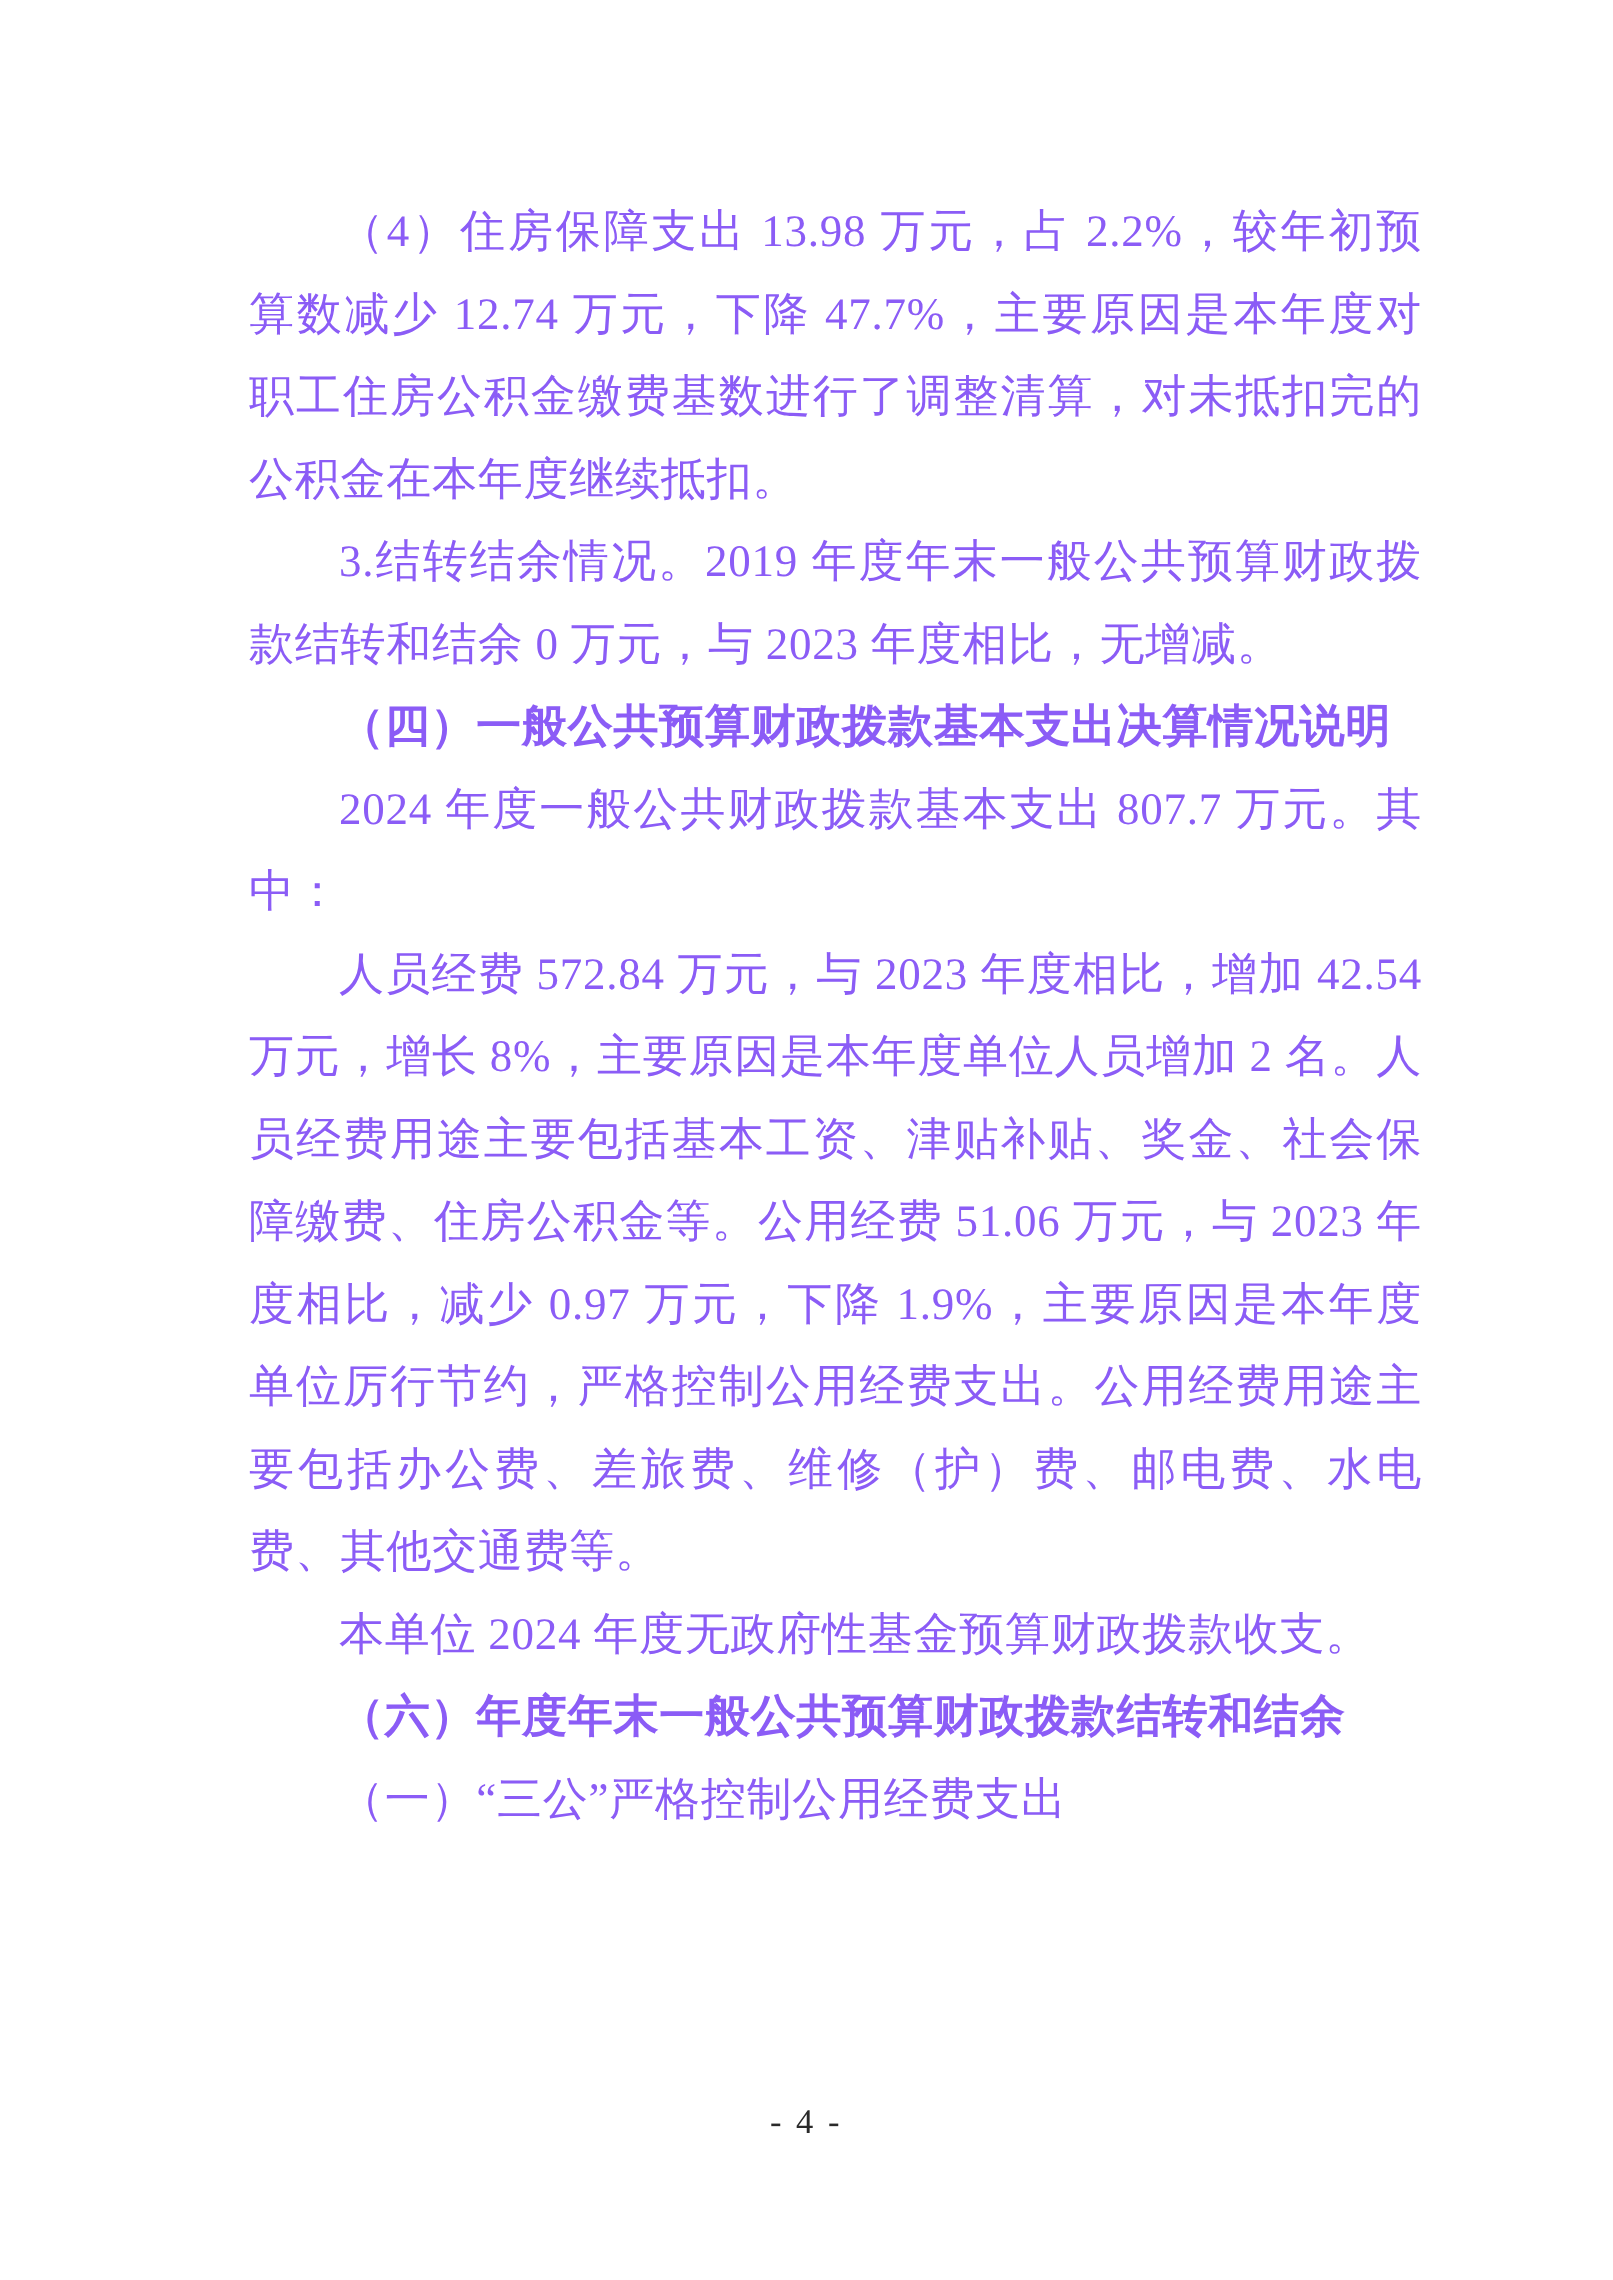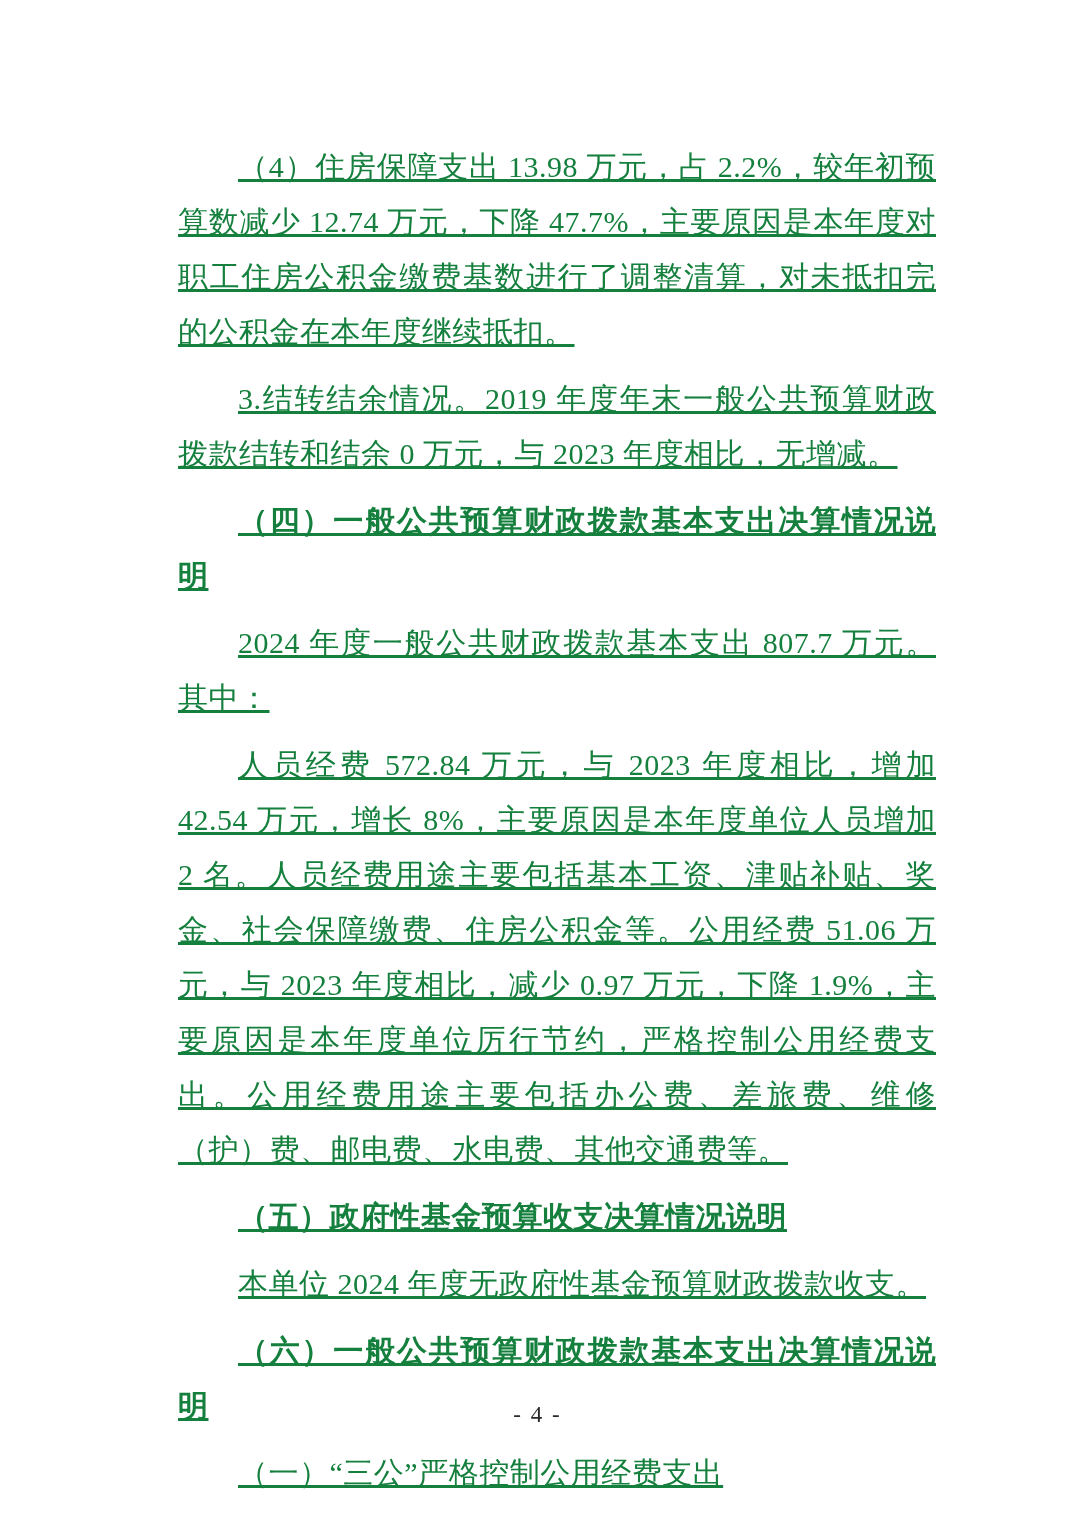--- a/index.html
+++ b/index.html
@@ -19,30 +19,29 @@
     inset: 0;
     background: #ffffff;
   }
   .content {
     position: absolute;
     top: 127px;
     left: 166px;
     width: 782px;
   }
   .content p {
-    margin: 12px;
+    margin: 0;
     padding: 0;
     font-size: 30px;
     line-height: 55px;
-    color: #15803d;
+    color: #8b5cf6;
     text-indent: 2em;
     text-align: justify;
     text-justify: inter-character;
     letter-spacing: 0.5px;
-    text-decoration: underline;
   }
   p.heading-serif-bold {
     font-weight: bold;
   }
   p.heading-hei-bold {
     font-weight: bold;
     font-family: "Liberation Sans", "DejaVu Sans", sans-serif;
   }
   .footer-page-number {
     position: absolute;
@@ -59,20 +58,19 @@
 </head>
 <body>
 
 <div class="page">
   <div class="content">
     <p class="body">（4）住房保障支出 13.98 万元，占 2.2%，较年初预算数减少 12.74 万元，下降 47.7%，主要原因是本年度对职工住房公积金缴费基数进行了调整清算，对未抵扣完的公积金在本年度继续抵扣。</p>
     <p class="body">3.结转结余情况。2019 年度年末一般公共预算财政拨款结转和结余 0 万元，与 2023 年度相比，无增减。</p>
     <p class="heading-serif-bold">（四）一般公共预算财政拨款基本支出决算情况说明</p>
     <p class="body">2024 年度一般公共财政拨款基本支出 807.7 万元。其中：</p>
     <p class="body">人员经费 572.84 万元，与 2023 年度相比，增加 42.54 万元，增长 8%，主要原因是本年度单位人员增加 2 名。人员经费用途主要包括基本工资、津贴补贴、奖金、社会保障缴费、住房公积金等。公用经费 51.06 万元，与 2023 年度相比，减少 0.97 万元，下降 1.9%，主要原因是本年度单位厉行节约，严格控制公用经费支出。公用经费用途主要包括办公费、差旅费、维修（护）费、邮电费、水电费、其他交通费等。</p>
-    <p class="heading-serif-bold">（五）政府性基金预算收支决算情况说明</p>
     <p class="body">本单位 2024 年度无政府性基金预算财政拨款收支。</p>
-    <p class="heading-serif-bold">（六）一般公共预算财政拨款基本支出决算情况说明</p>
+    <p class="heading-serif-bold">（六）年度年末一般公共预算财政拨款结转和结余</p>
     <p class="body">（一）“三公”严格控制公用经费支出</p>
   </div>
 
   <div class="footer-page-number">- 4 -</div>
 </div>
 
 </body></html>

